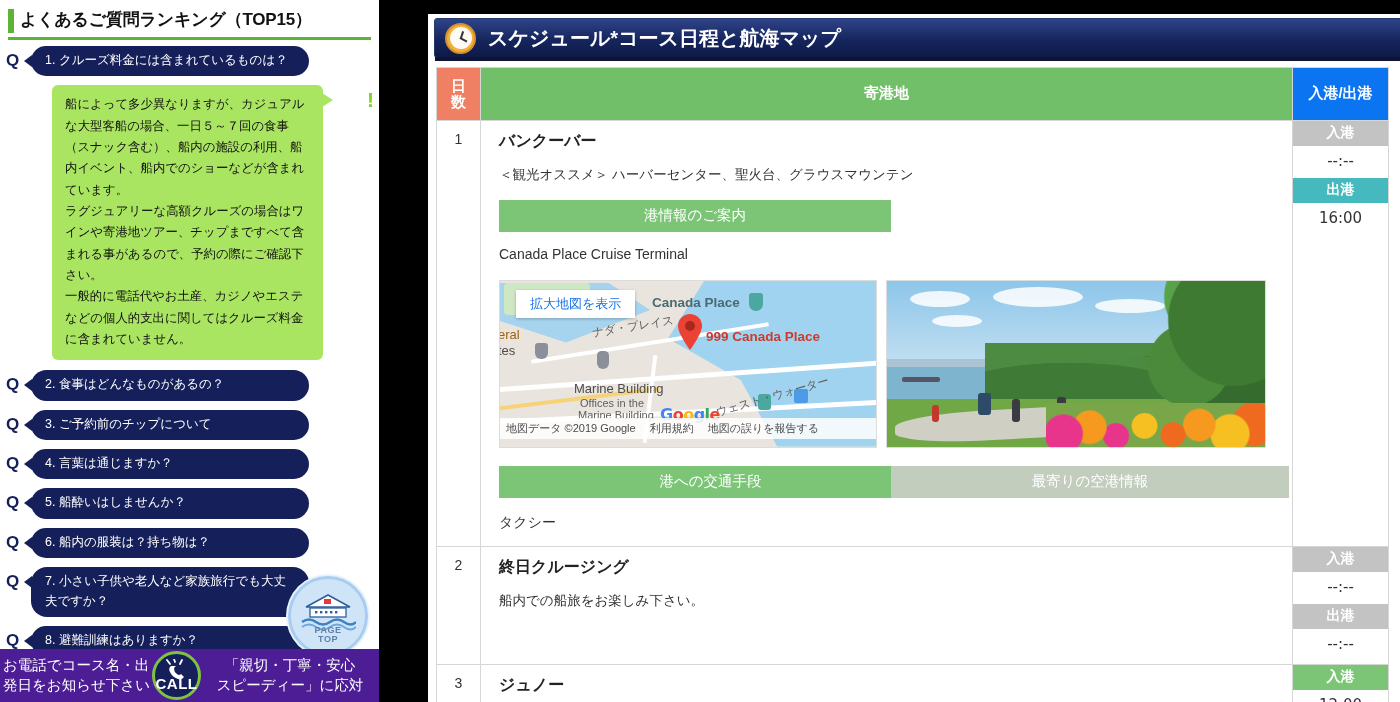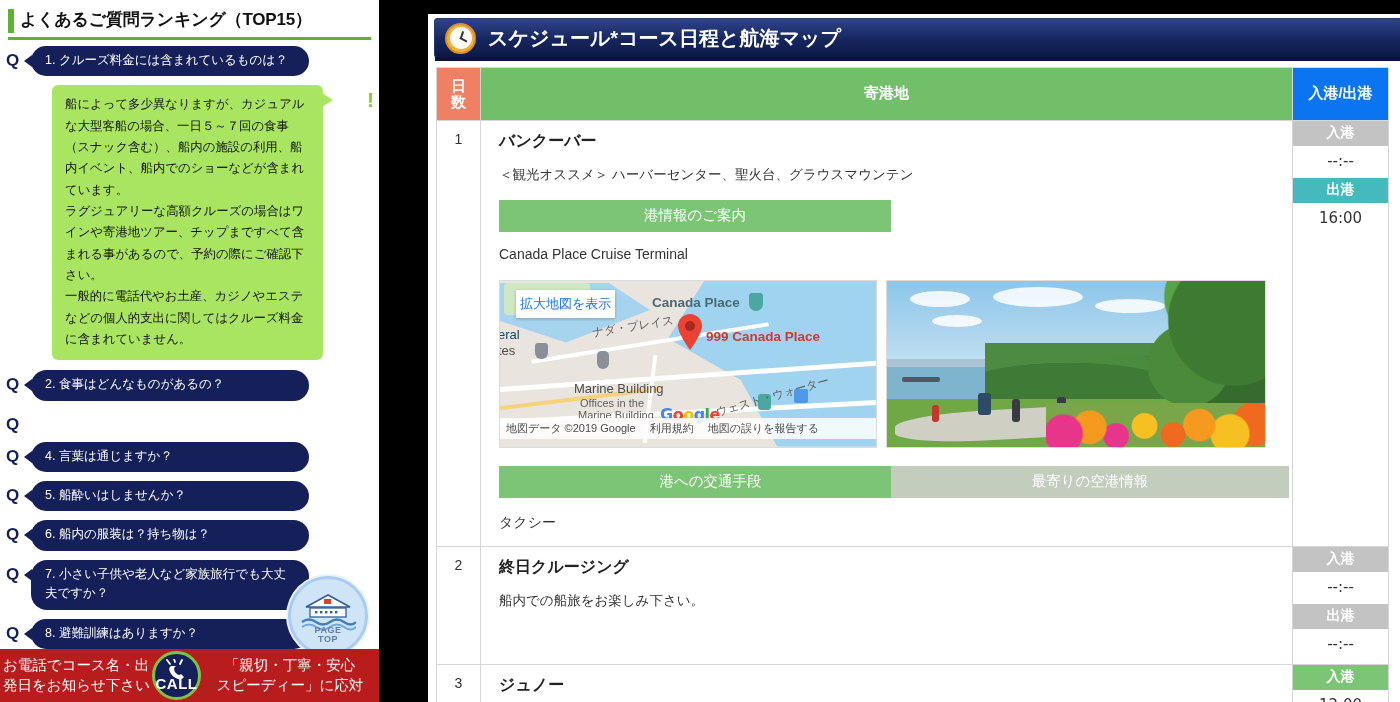--- a/index.html
+++ b/index.html
@@ -96,21 +96,21 @@
   .page-top .ship { position: absolute; top: 12px; left: 0; right: 0; display:flex; justify-content:center; }
   .page-top .pt-text {
     position: relative; z-index: 3; text-align: center;
     font-size: 9px; font-weight: bold; color: #5f7fa8; line-height: 1.0;
     letter-spacing: .5px;
   }
 
   
   .call-bar {
     position: absolute; left: 0; bottom: 0; width: 379px; height: 53px;
-    background: #b91c1c;
+    background: #4c1d95;
     display: flex; align-items: center; color: #fff;
   }
   .call-txt {
     font-size: 14.5px; line-height: 1.32; white-space: pre-line;
     font-weight: normal;
   }
   .call-left { padding-left: 3px; width: 152px; }
   .call-right { padding-left: 8px; width: 170px; text-align: center; }
   .call-badge {
     width: 49px; height: 49px; border-radius: 50%;
@@ -273,21 +273,21 @@
   .map .road-y {
     position:absolute; left: -10px; top: 116px; width: 170px; height: 4px;
     background:#f6d27a; transform: rotate(-7deg);
   }
   .map .road-v {
     position:absolute; left: 148px; top: 74px; width: 4px; height: 88px;
     background:#ffffff; transform: rotate(7deg);
   }
   .map .zoom-btn {
     position: absolute; left: 16px; top: 9px;
-    background: #ffffff; padding: 5px 4px;
+    background: #ffffff; padding: 5px 14px;
     font-size: 13px; color: #1a73e8; box-shadow: 0 1px 3px rgba(0,0,0,.25);
   }
   .map .pin {
     position: absolute; left: 176px; top: 32px; width: 28px; height: 38px;
   }
   .map .pin-label {
     position:absolute; left: 206px; top: 48px;
     color: #d03a2a; font-size: 13.5px; font-weight: bold;
     font-family:"Liberation Sans", sans-serif;
   }
@@ -314,21 +314,21 @@
   .map .poi5 {
     position:absolute; left: 258px; top: 113px; width: 13px; height: 16px;
     background:#4ba8a1; border-radius: 3px;
   }
   .map .mt {
     position:absolute; font-size: 11px; color:#5e5e5e;
   }
   .map .mt.a { left: 74px; top: 100px; font-size: 13px; color:#4c4c4c; }
   .map .mt.b { left: 80px; top: 116px; }
   .map .mt.c { left: 78px; top: 128px; }
-  .map .mt.d { left: -2px; top: 46px; font-size: 13px; color:#0c4a6e; }
+  .map .mt.d { left: -2px; top: 46px; font-size: 13px; color:#a16207; }
   .map .mt.e { left: -2px; top: 62px; font-size: 13px; color:#4c4c4c; }
   .map .mt.jp1 { left: 92px; top: 38px; font-size: 11.5px; color:#5e5e5e; transform: rotate(-9deg); }
   .map .mt.jp2 { left: 214px; top: 108px; font-size: 11.5px; color:#5e5e5e; transform: rotate(-16deg); }
   .map .glogo {
     position:absolute; left: 160px; top: 124px; font-size: 16px; font-weight: bold;
     font-family:"DejaVu Sans", sans-serif; letter-spacing: -.5px;
   }
   .map .glogo .b{color:#4285f4}.map .glogo .r{color:#ea4335}
   .map .glogo .y{color:#fbbc05}.map .glogo .g{color:#34a853}
   .map .attrib {
@@ -407,20 +407,21 @@
 一般的に電話代やお土産、カジノやエステなどの個人的支出に関してはクルーズ料金に含まれていません。</div>
         <div class="a-bang">!</div>
       </div>
 
       <div class="q-row">
         <div class="q-mark">Q</div>
         <div class="q-bubble">2. 食事はどんなものがあるの？</div>
       </div>
       <div class="q-row">
         <div class="q-mark">Q</div>
+        <div class="q-bubble">3. ご予約前のチップについて</div>
       </div>
       <div class="q-row">
         <div class="q-mark">Q</div>
         <div class="q-bubble">4. 言葉は通じますか？</div>
       </div>
       <div class="q-row">
         <div class="q-mark">Q</div>
         <div class="q-bubble">5. 船酔いはしませんか？</div>
       </div>
       <div class="q-row">

